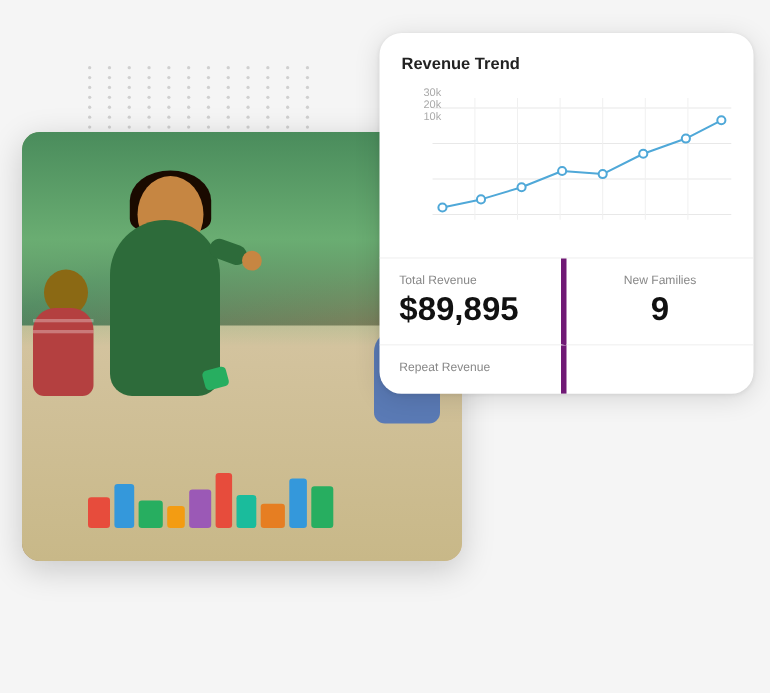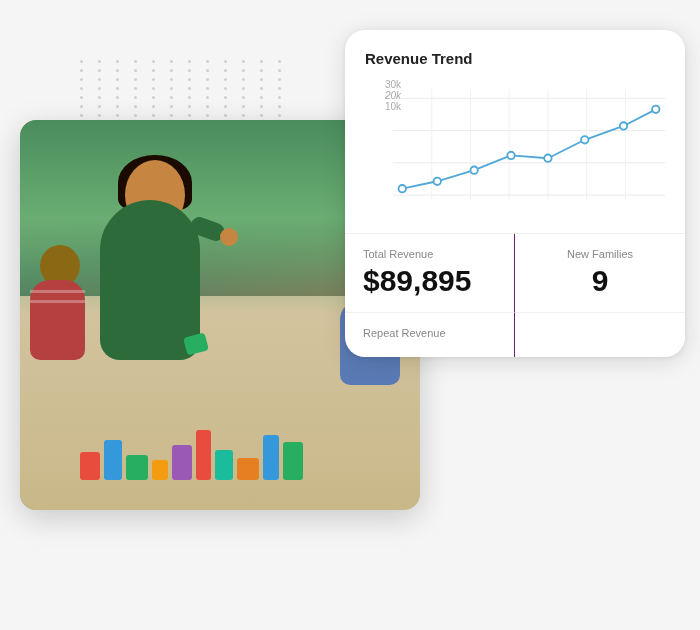--- a/index.html
+++ b/index.html
@@ -179,21 +179,21 @@
       height: 160px;
     }
 
     .stats-grid {
       display: grid;
       grid-template-columns: 1fr 1fr;
     }
 
     .stat-cell {
       padding: 14px 18px;
-      border-right: 1px solid #701a75;
+      border-right: 5px solid #701a75;
       border-bottom: 1px solid #f0f0f0;
     }
 
     .stat-cell:nth-child(2),
     .stat-cell:nth-child(4) {
       border-right: none;
       text-align: center;
     }
 
     .stat-cell:nth-child(3),
@@ -394,21 +394,21 @@
     </div>
   </div>
 
   <div class="dashboard-card">
     <div class="chart-section">
       <div class="chart-title">Revenue Trend</div>
       <div style="position:relative;">
         
         <div style="position:absolute;left:0;top:0;bottom:10px;display:flex;flex-direction:column;width:28px;margin-left:20px;">
           <span style="font-size:10px;color:#aaa;">30k</span>
-          <span style="font-size:10px;color:#aaa;font-style:italic;">20k</span>
+          <span style="font-size:10px;color:#aaa;">20k</span>
           <span style="font-size:10px;color:#aaa;">10k</span>
         </div>
         
         <svg class="chart-area" viewBox="0 0 295 130" xmlns="http://www.w3.org/2000/svg" style="margin-left:28px;width:calc(100% - 28px);height:140px;">
 
           <line x1="0" y1="10" x2="295" y2="10" stroke="#e8e8e8" stroke-width="1"></line>
           <line x1="0" y1="45" x2="295" y2="45" stroke="#e8e8e8" stroke-width="1"></line>
           <line x1="0" y1="80" x2="295" y2="80" stroke="#e8e8e8" stroke-width="1"></line>
           <line x1="0" y1="115" x2="295" y2="115" stroke="#e8e8e8" stroke-width="1"></line>
 

